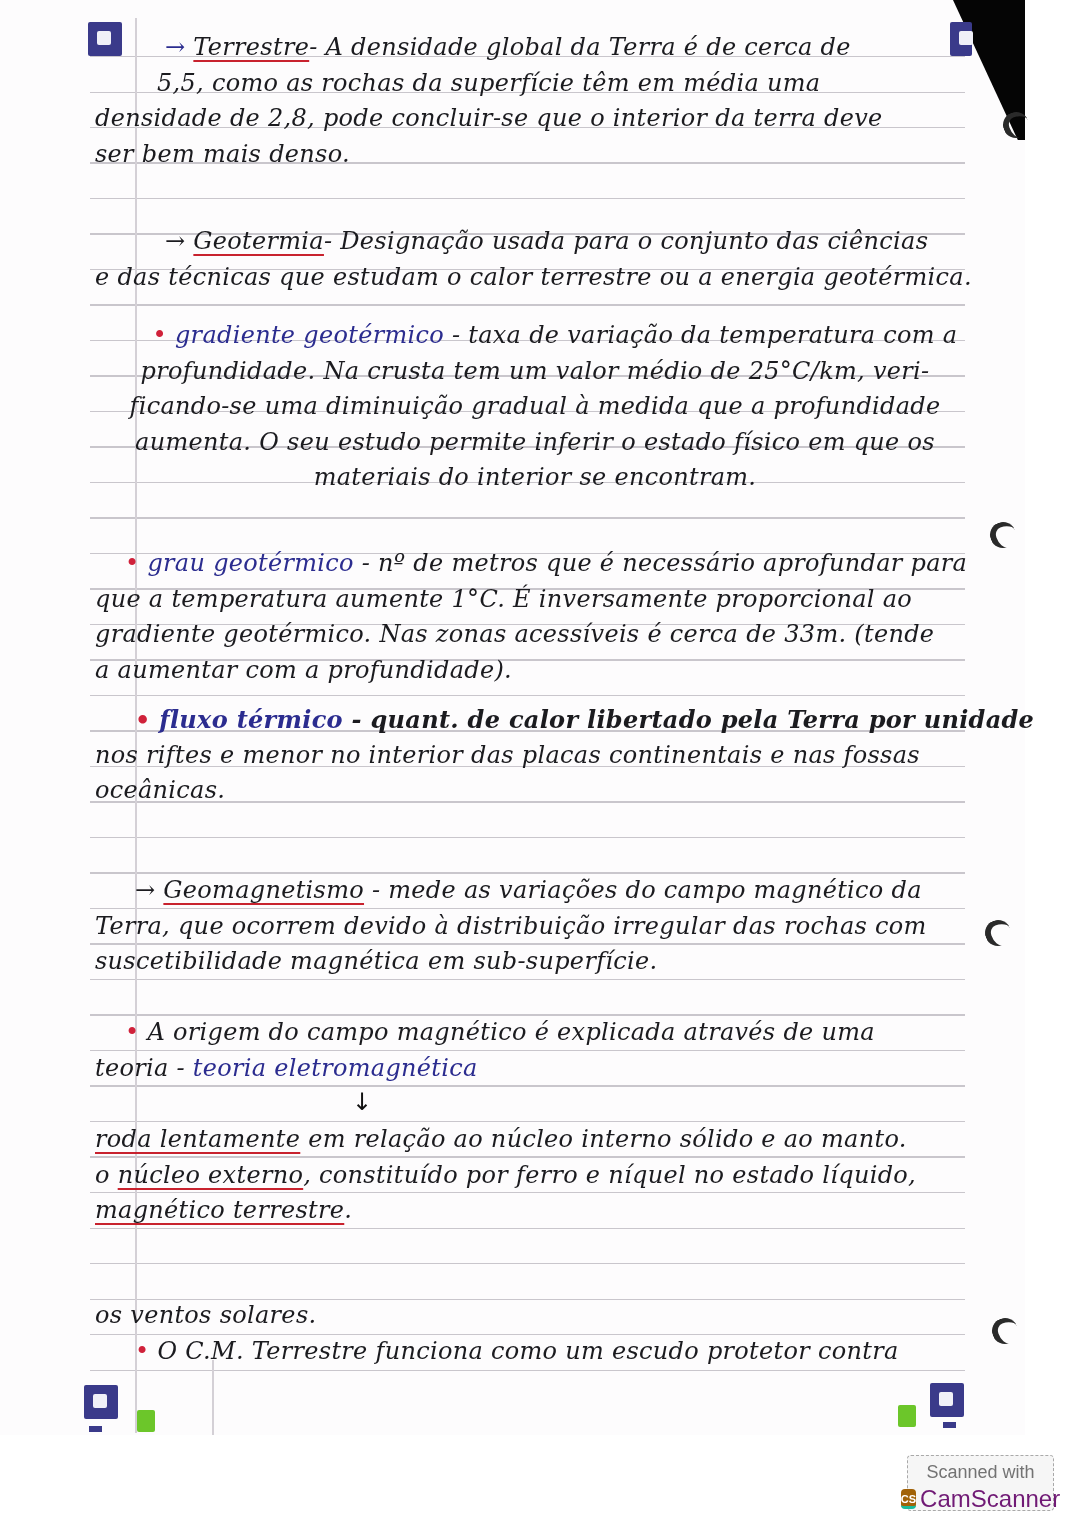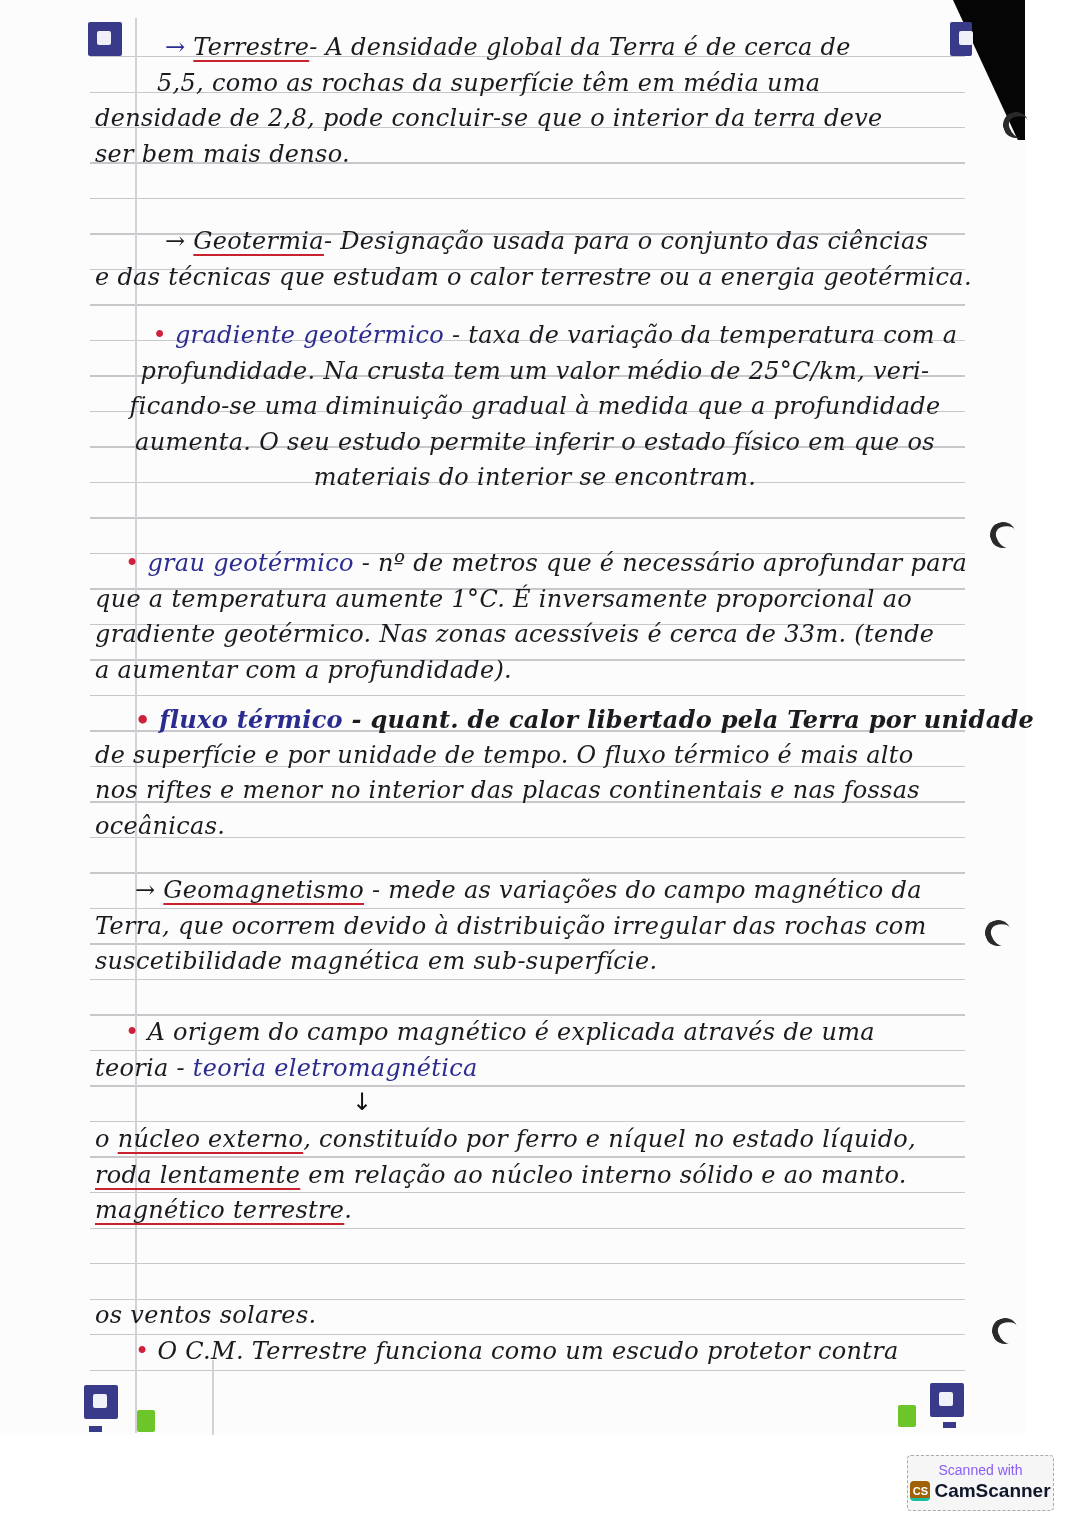--- a/index.html
+++ b/index.html
@@ -62,28 +62,28 @@
     .ul-red { text-decoration: underline; text-decoration-color: #c8222e; text-decoration-thickness: 2px; text-underline-offset: 5px; }
     .arrow { font-style: normal; }
     .down-arrow {
       position: absolute; left: 352px; top: 1088px; font-size: 24px; color: #111; font-style: normal;
     }
     .stamp {
       position: absolute; left: 907px; top: 1455px; width: 145px; height: 54px;
       border: 1.5px dashed #a9a9a9; border-radius: 4px; background: #f6f6f6;
       font-family: "Liberation Sans", sans-serif; text-align: center;
     }
-    .stamp .s1 { font-size: 14px; color: #8b5cf6; margin-top: 6px; }
+    .stamp .s1 { font-size: 18px; color: #737373; margin-top: 6px; }
     .stamp .s2 { display: flex; align-items: center; justify-content: center; gap: 4px; margin-top: 2px; }
     .cs-logo {
       width: 20px; height: 20px; border-radius: 4px; background: #a16207; color: #fff;
       font-size: 11px; font-weight: bold; line-height: 20px; text-align: center;
       border-bottom: 3px solid #19bc9c; box-sizing: border-box;
     }
-    .stamp .brand { font-size: 19px; color: #0f172a; font-weight: 700; }
+    .stamp .brand { font-size: 24px; color: #701a75; font-weight: 400; }
   </style>
 </head>
 <body>
 
 <div class="page"></div>
 <div class="right-margin"></div>
 <div class="dark-corner"></div>
 
 <div class="ruled"></div>
 <div class="v-margin-line"></div>
@@ -145,21 +145,20 @@
   <div class="line">gradiente geotérmico. Nas zonas acessíveis é cerca de 33m. (tende</div>
   <div class="line">a aumentar com a profundidade).</div>
 </div>
 
 <div class="text-block" style="top:702px;">
   <div class="line" style="padding-left:40px;font-weight:bold;">
     <span class="bullet-red">•</span>
     <span class="term-blue">fluxo térmico</span>
     <span>- quant. de calor libertado pela Terra por unidade</span>
   </div>
-  <div class="line">de superfície e por unidade de tempo. O fluxo térmico é mais alto</div>
   <div class="line">nos riftes e menor no interior das placas continentais e nas fossas</div>
   <div class="line">oceânicas.</div>
 </div>
 
 <div class="text-block" style="top:873px;">
   <div class="line" style="padding-left:40px;">
     <span class="arrow">→</span>
     <span class="term-red">Geomagnetismo</span>
     <span>- mede as variações do campo magnético da</span>
   </div>
@@ -174,24 +173,24 @@
   </div>
   <div class="line">
     <span>teoria -</span>
     <span class="term-blue">teoria eletromagnética</span>
   </div>
 </div>
 <div class="down-arrow">↓</div>
 
 <div class="text-block" style="top:1122px;">
   <div class="line">
+    <span></span><span class="ul-red">roda lentamente</span><span> em relação ao núcleo interno sólido e ao manto.</span>
+  </div>
+  <div class="line">
     <span>o </span><span class="ul-red">núcleo externo</span><span>, constituído por ferro e níquel no estado líquido,</span>
-  </div>
-  <div class="line">
-    <span></span><span class="ul-red">roda lentamente</span><span> em relação ao núcleo interno sólido e ao manto.</span>
   </div>
   <div class="line">
     <span></span><span class="ul-red">magnético terrestre</span><span>.</span>
   </div>
 </div>
 
 <div class="text-block" style="top:1298px;">
   <div class="line">os ventos solares.</div>
   <div class="line" style="padding-left:40px;">
     <span class="bullet-red">•</span>

